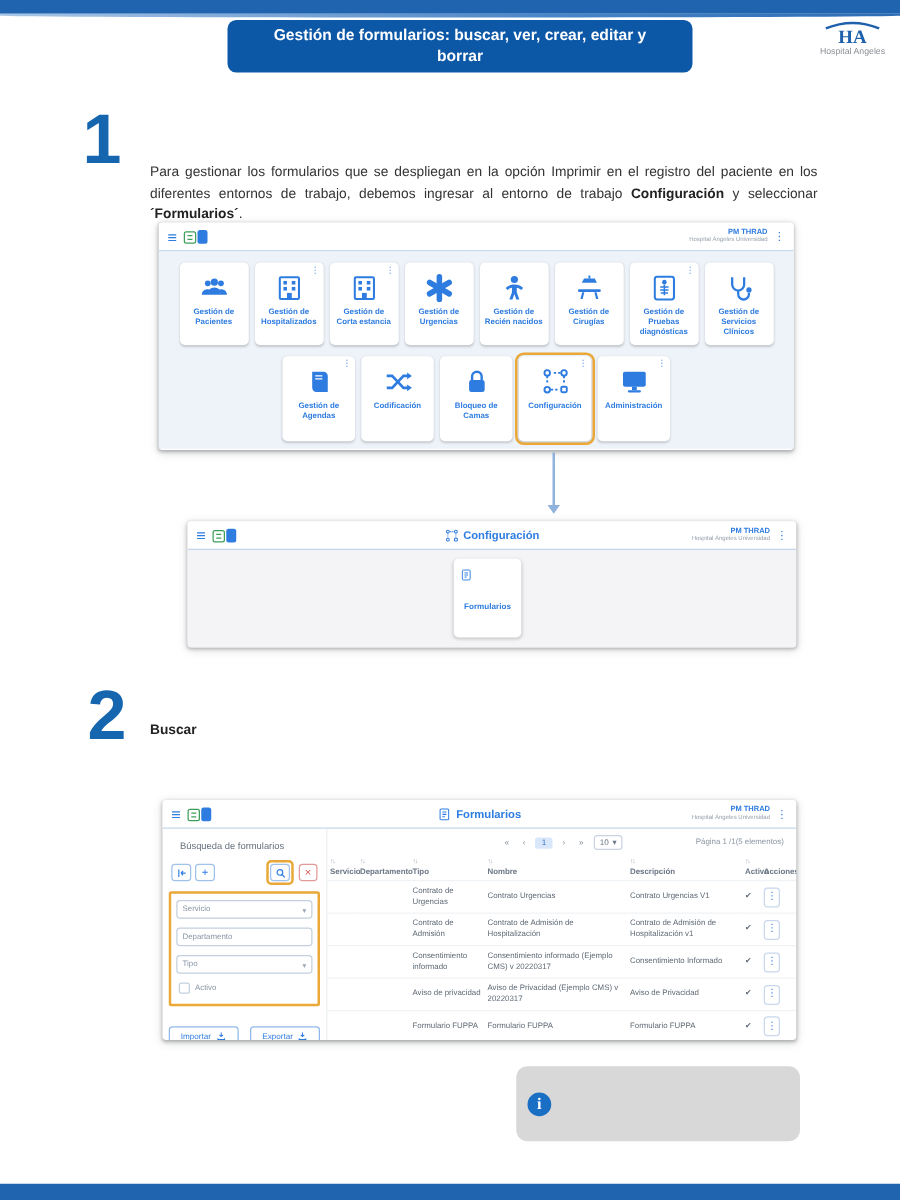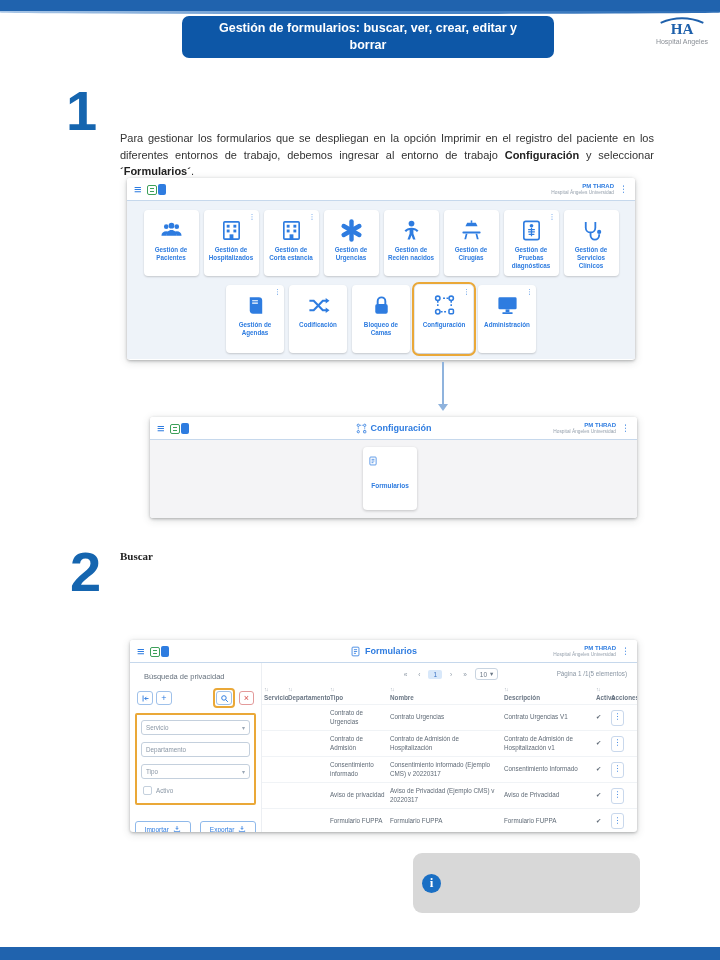--- a/index.html
+++ b/index.html
@@ -353,21 +353,21 @@
         <svg viewBox="0 0 24 24" fill="none" stroke="#2e7ce0" stroke-width="1.8">
             <rect x="4.5" y="2.5" width="15" height="19" rx="2"></rect>
             <path d="M8.5 8h7M8.5 12h7M8.5 16h4.5"></path>
           </svg>
         <div class="lbl">Formularios</div>
       </div>
     </div>
   </div>
 
   <div class="stepnum" style="left:70px; top:545px;">2</div>
-  <div class="steptext" style="top:548px;font-family:Liberation Serif, serif;">
+  <div class="steptext" style="top:576px;">
     <div class="stephead">Buscar</div>
   </div>
 
   <div class="shot" style="left:130px; top:640px; width:507px; height:192px;">
     <div class="appbar">
       <span class="burger">≡</span>
       <span class="applogo">
           <span class="g"></span>
           <span class="b"></span>
         </span>
@@ -382,21 +382,21 @@
         <span class="who">
           <div class="u">PM THRAD</div>
           <div class="o">Hospital Ángeles Universidad</div>
         </span>
         <span class="vdots">⋮</span>
       </span>
     </div>
     <div class="shot3-content">
 
       <div class="panel">
-        <div class="panel-title">Búsqueda de privacidad</div>
+        <div class="panel-title">Búsqueda de formularios</div>
         <div class="ptools">
           <span class="pbtn">
               <svg viewBox="0 0 24 24" fill="none" stroke="#2e7ce0" stroke-width="2.4">
                 <path d="M5.5 4v16"></path>
                 <path d="M20 12H10m0 0l4.5-4.5M10 12l4.5 4.5"></path>
               </svg>
             </span>
           <span class="pbtn">+</span>
           <span class="hlbox">
             <span class="pbtn" style="border-color:#9fc1ea;">

